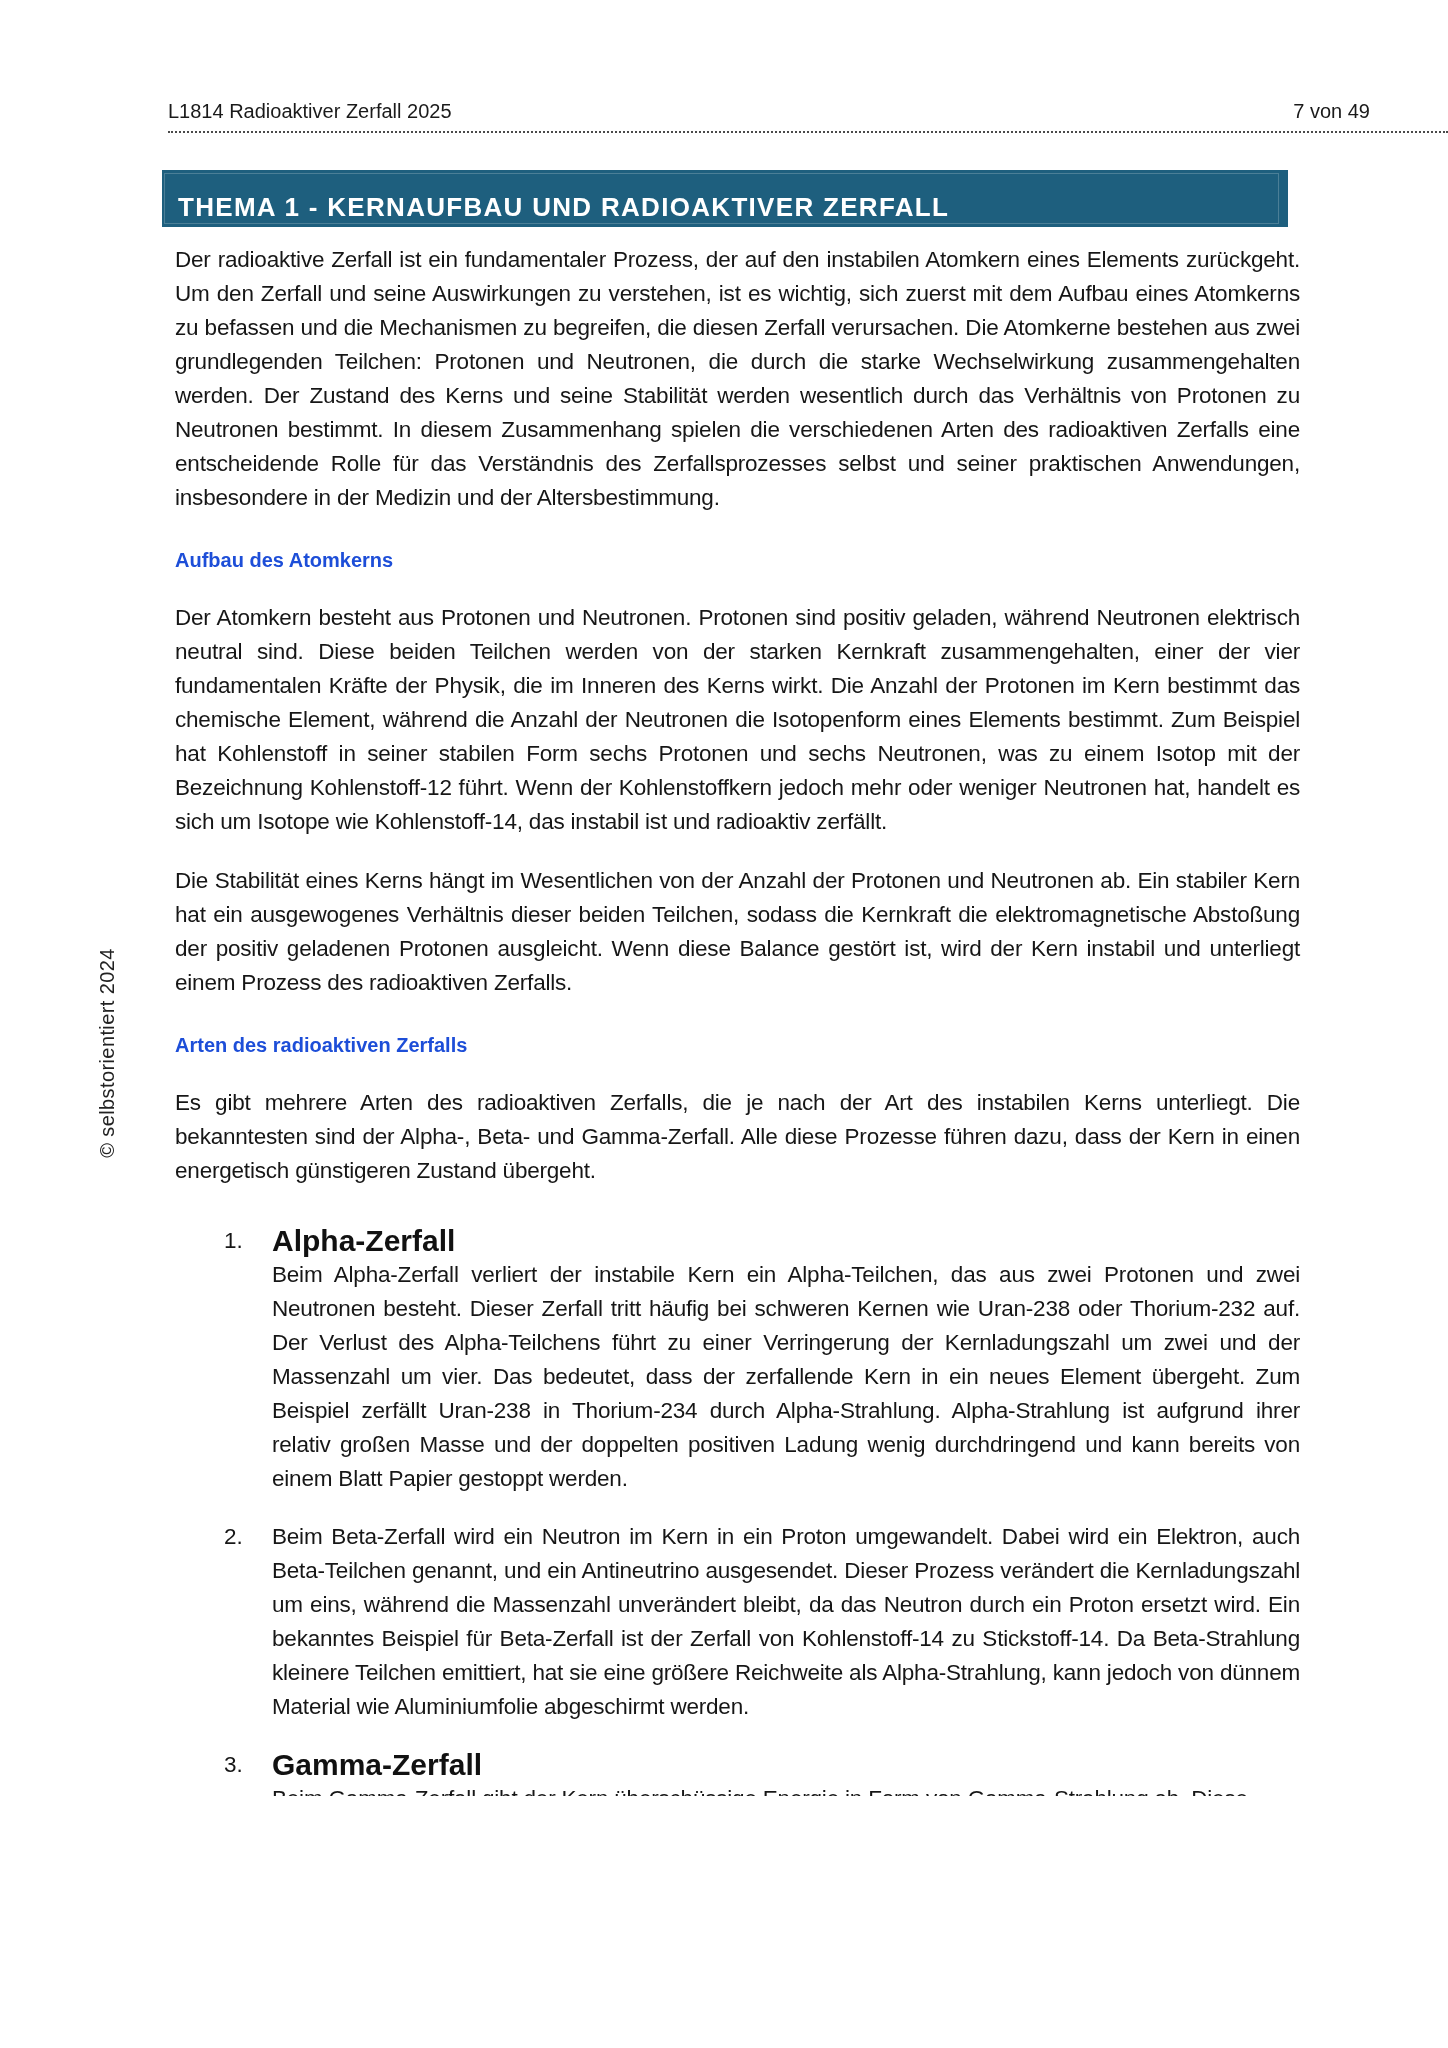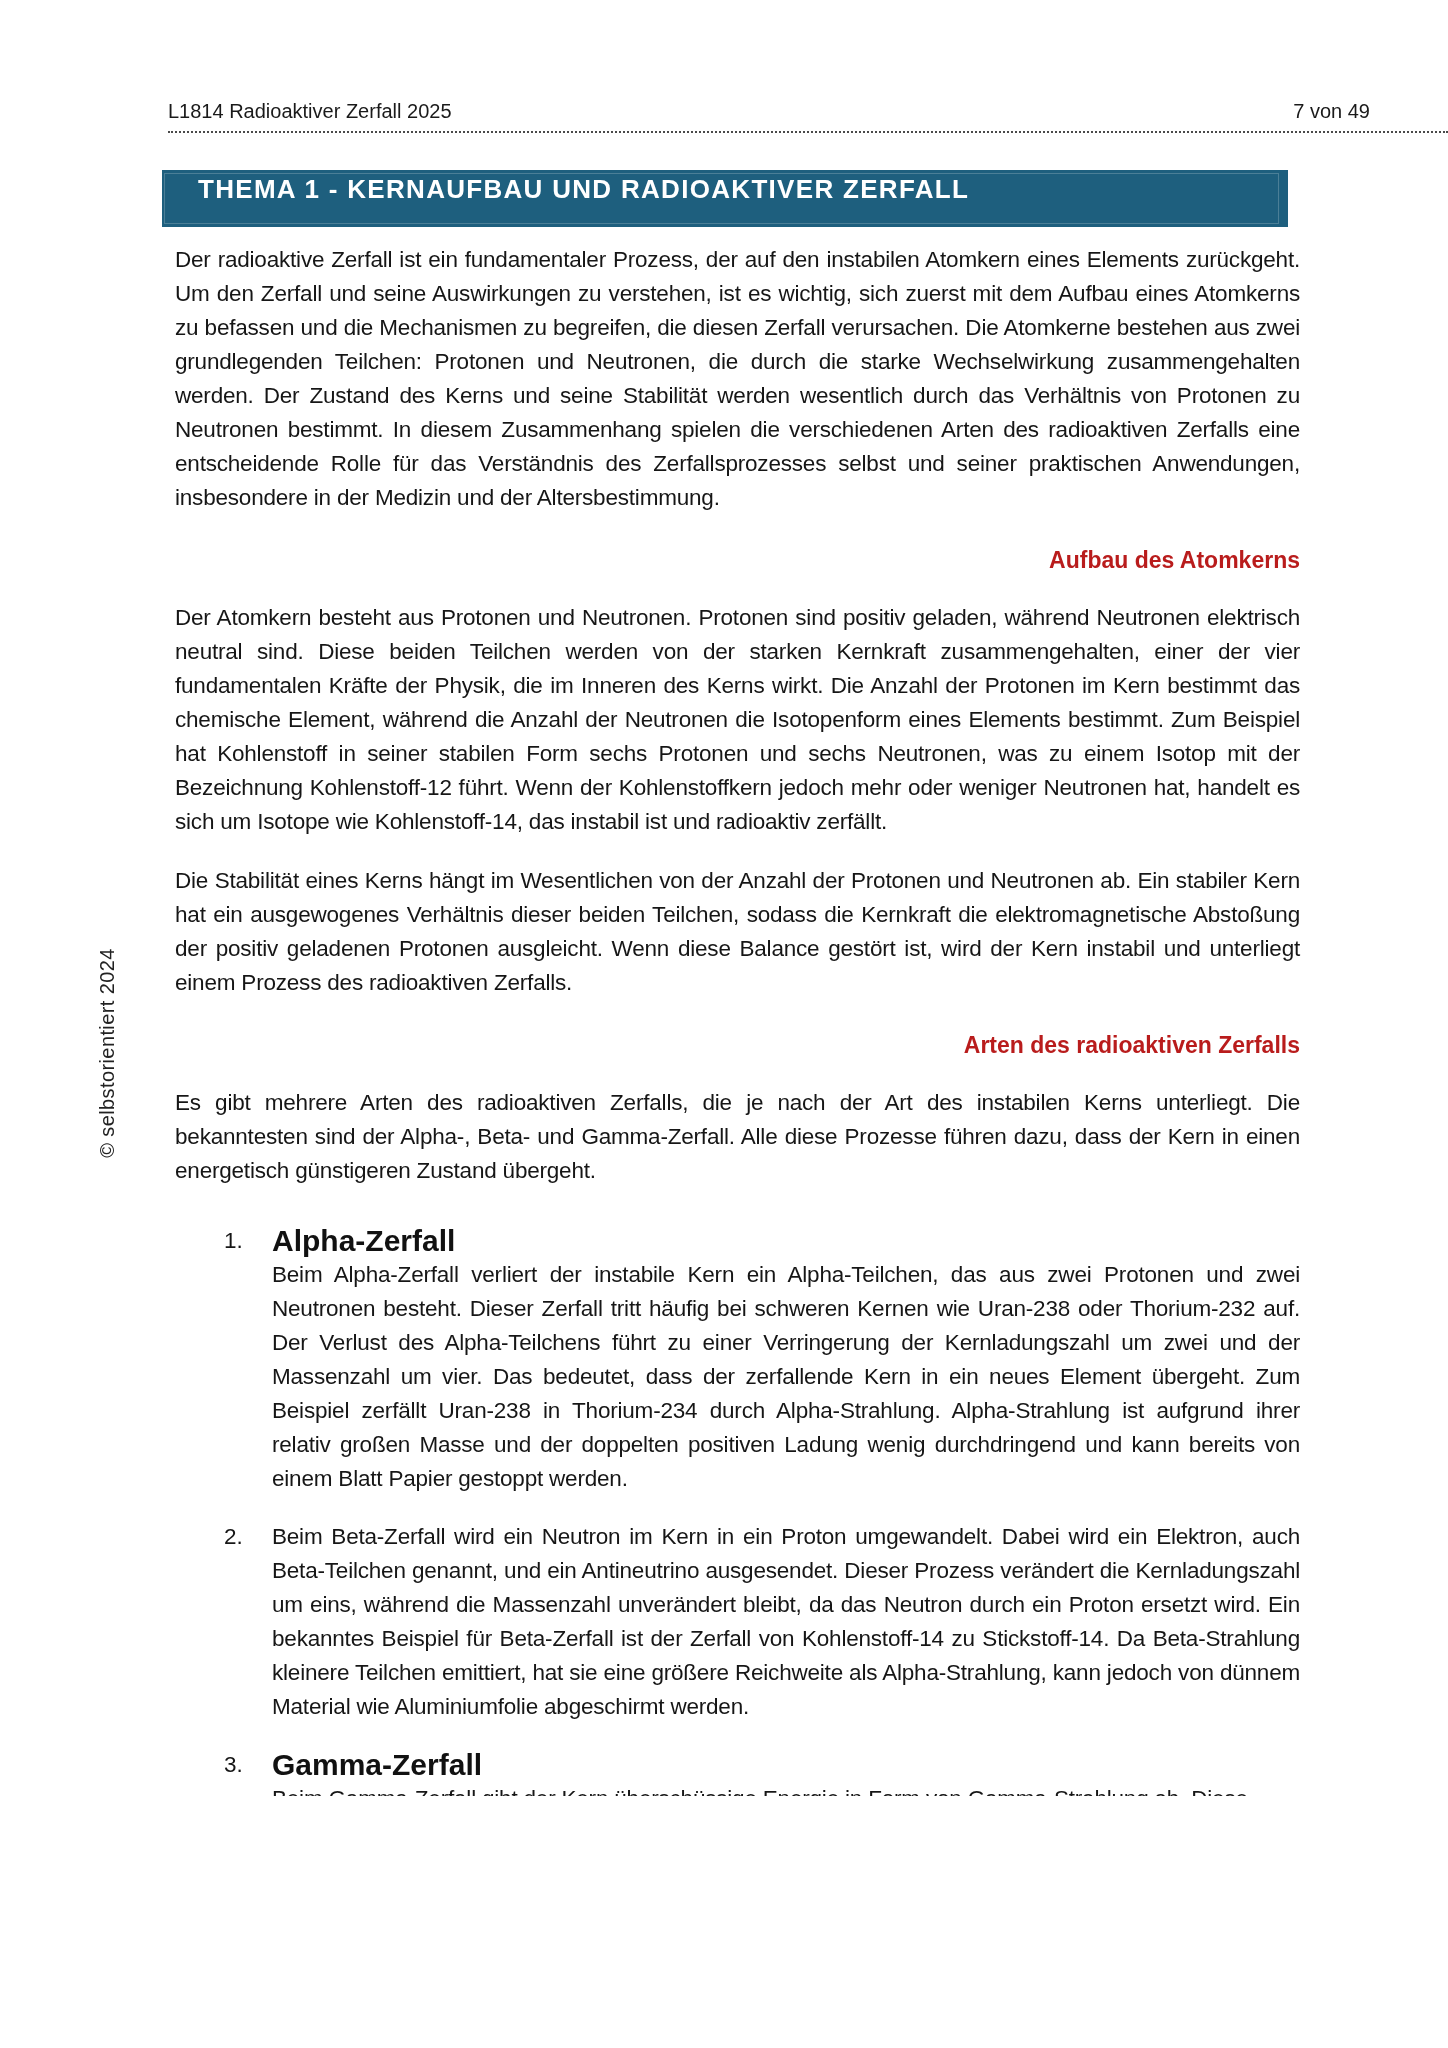--- a/index.html
+++ b/index.html
@@ -45,22 +45,21 @@
     top: 170px;
     width: 1126px;
     height: 57px;
     background: #1E5F7E;
   }
   .title-bar-inner {
     position: absolute;
     top: 3px; bottom: 3px; left: 2px; right: 9px;
     border: 1px solid rgba(255,255,255,0.20);
     display: flex;
-    align-items: flex-start;
-    padding-left: 20px;
+    align-items: flex-end;
   }
   .title-bar-text {
     margin: 0;
     padding-left: 13px;
     font-size: 26px;
     font-weight: bold;
     letter-spacing: 1.3px;
     color: #ffffff;
     white-space: nowrap;
   }
@@ -86,25 +85,24 @@
   .body-par {
     margin: 0 0 25px 0;
     font-size: 22.5px;
     line-height: 34px;
     text-align: justify;
     letter-spacing: -0.2px;
     color: #161616;
   }
   .section-heading {
     margin: 30px 0 26px 0;
-    font-size: 23px;
+    font-size: 20px;
     line-height: 30px;
     font-weight: bold;
-    color: #b91c1c;
-    text-align: right;
+    color: #1d4ed8;
   }
   
   .decay-list { margin-top: 36px; }
   .decay-item {
     position: relative;
     padding-left: 97px;
     margin-bottom: 24px;
     box-sizing: border-box;
   }
   .decay-number {

